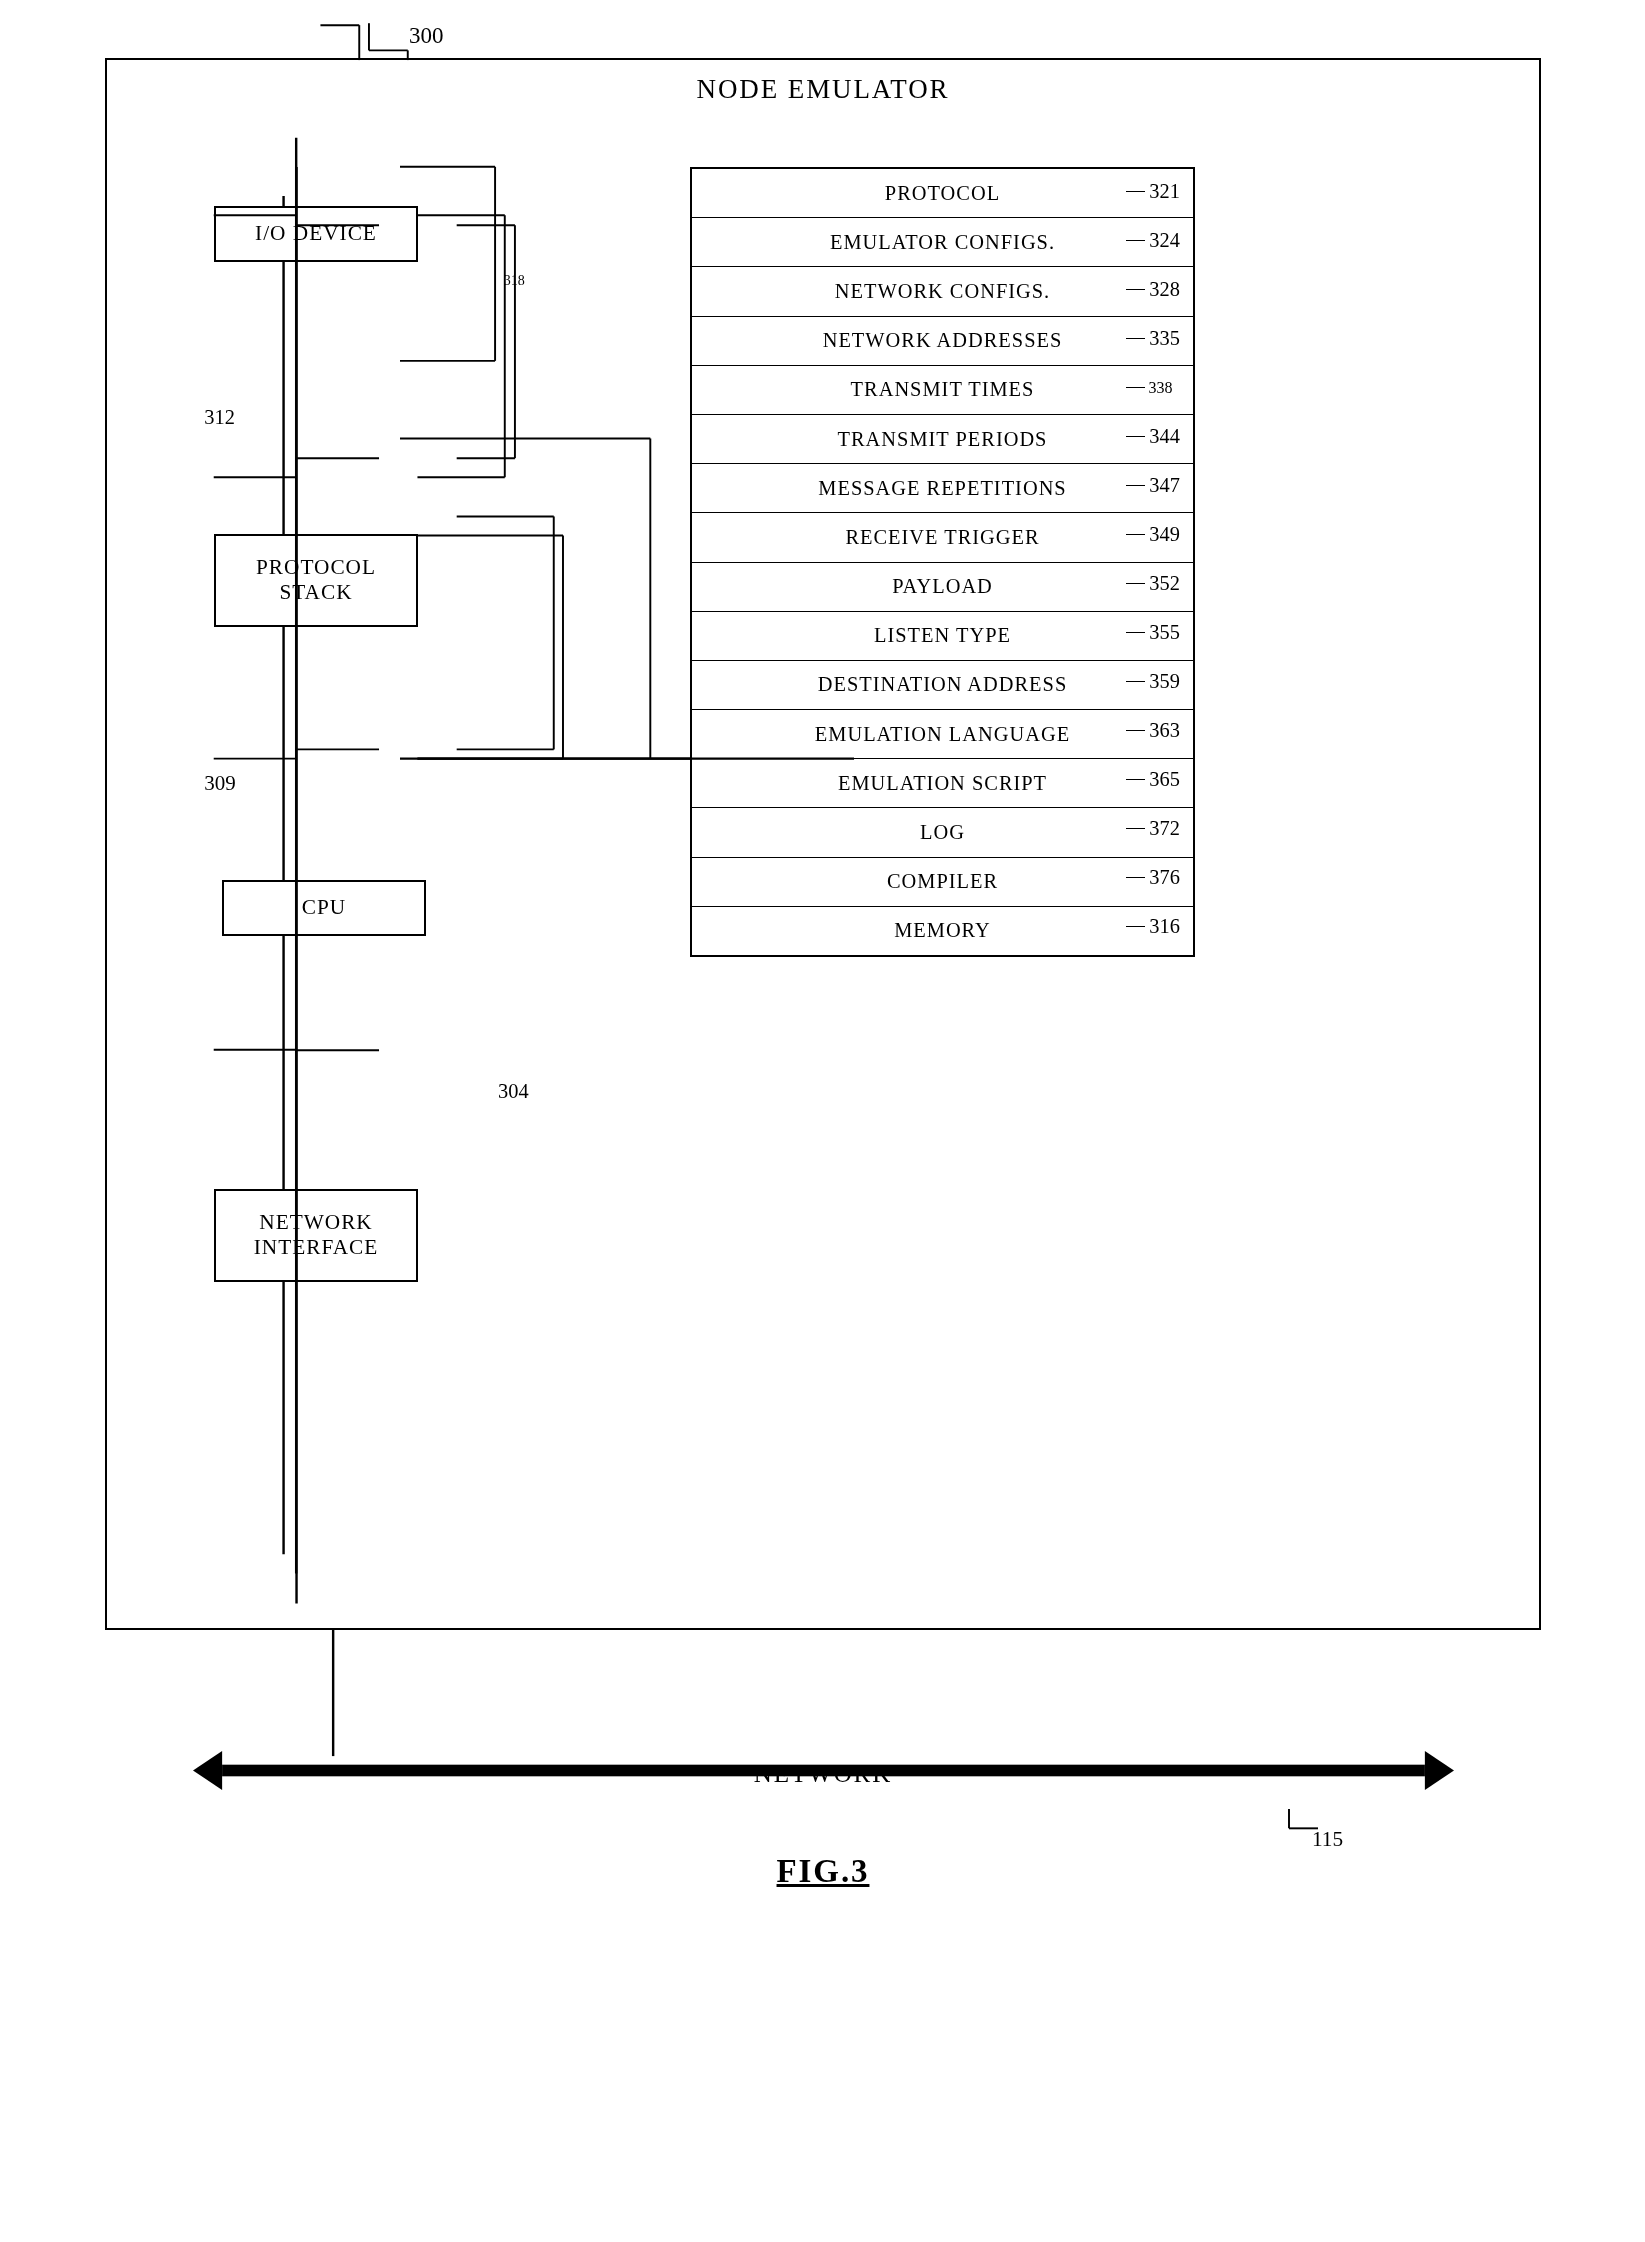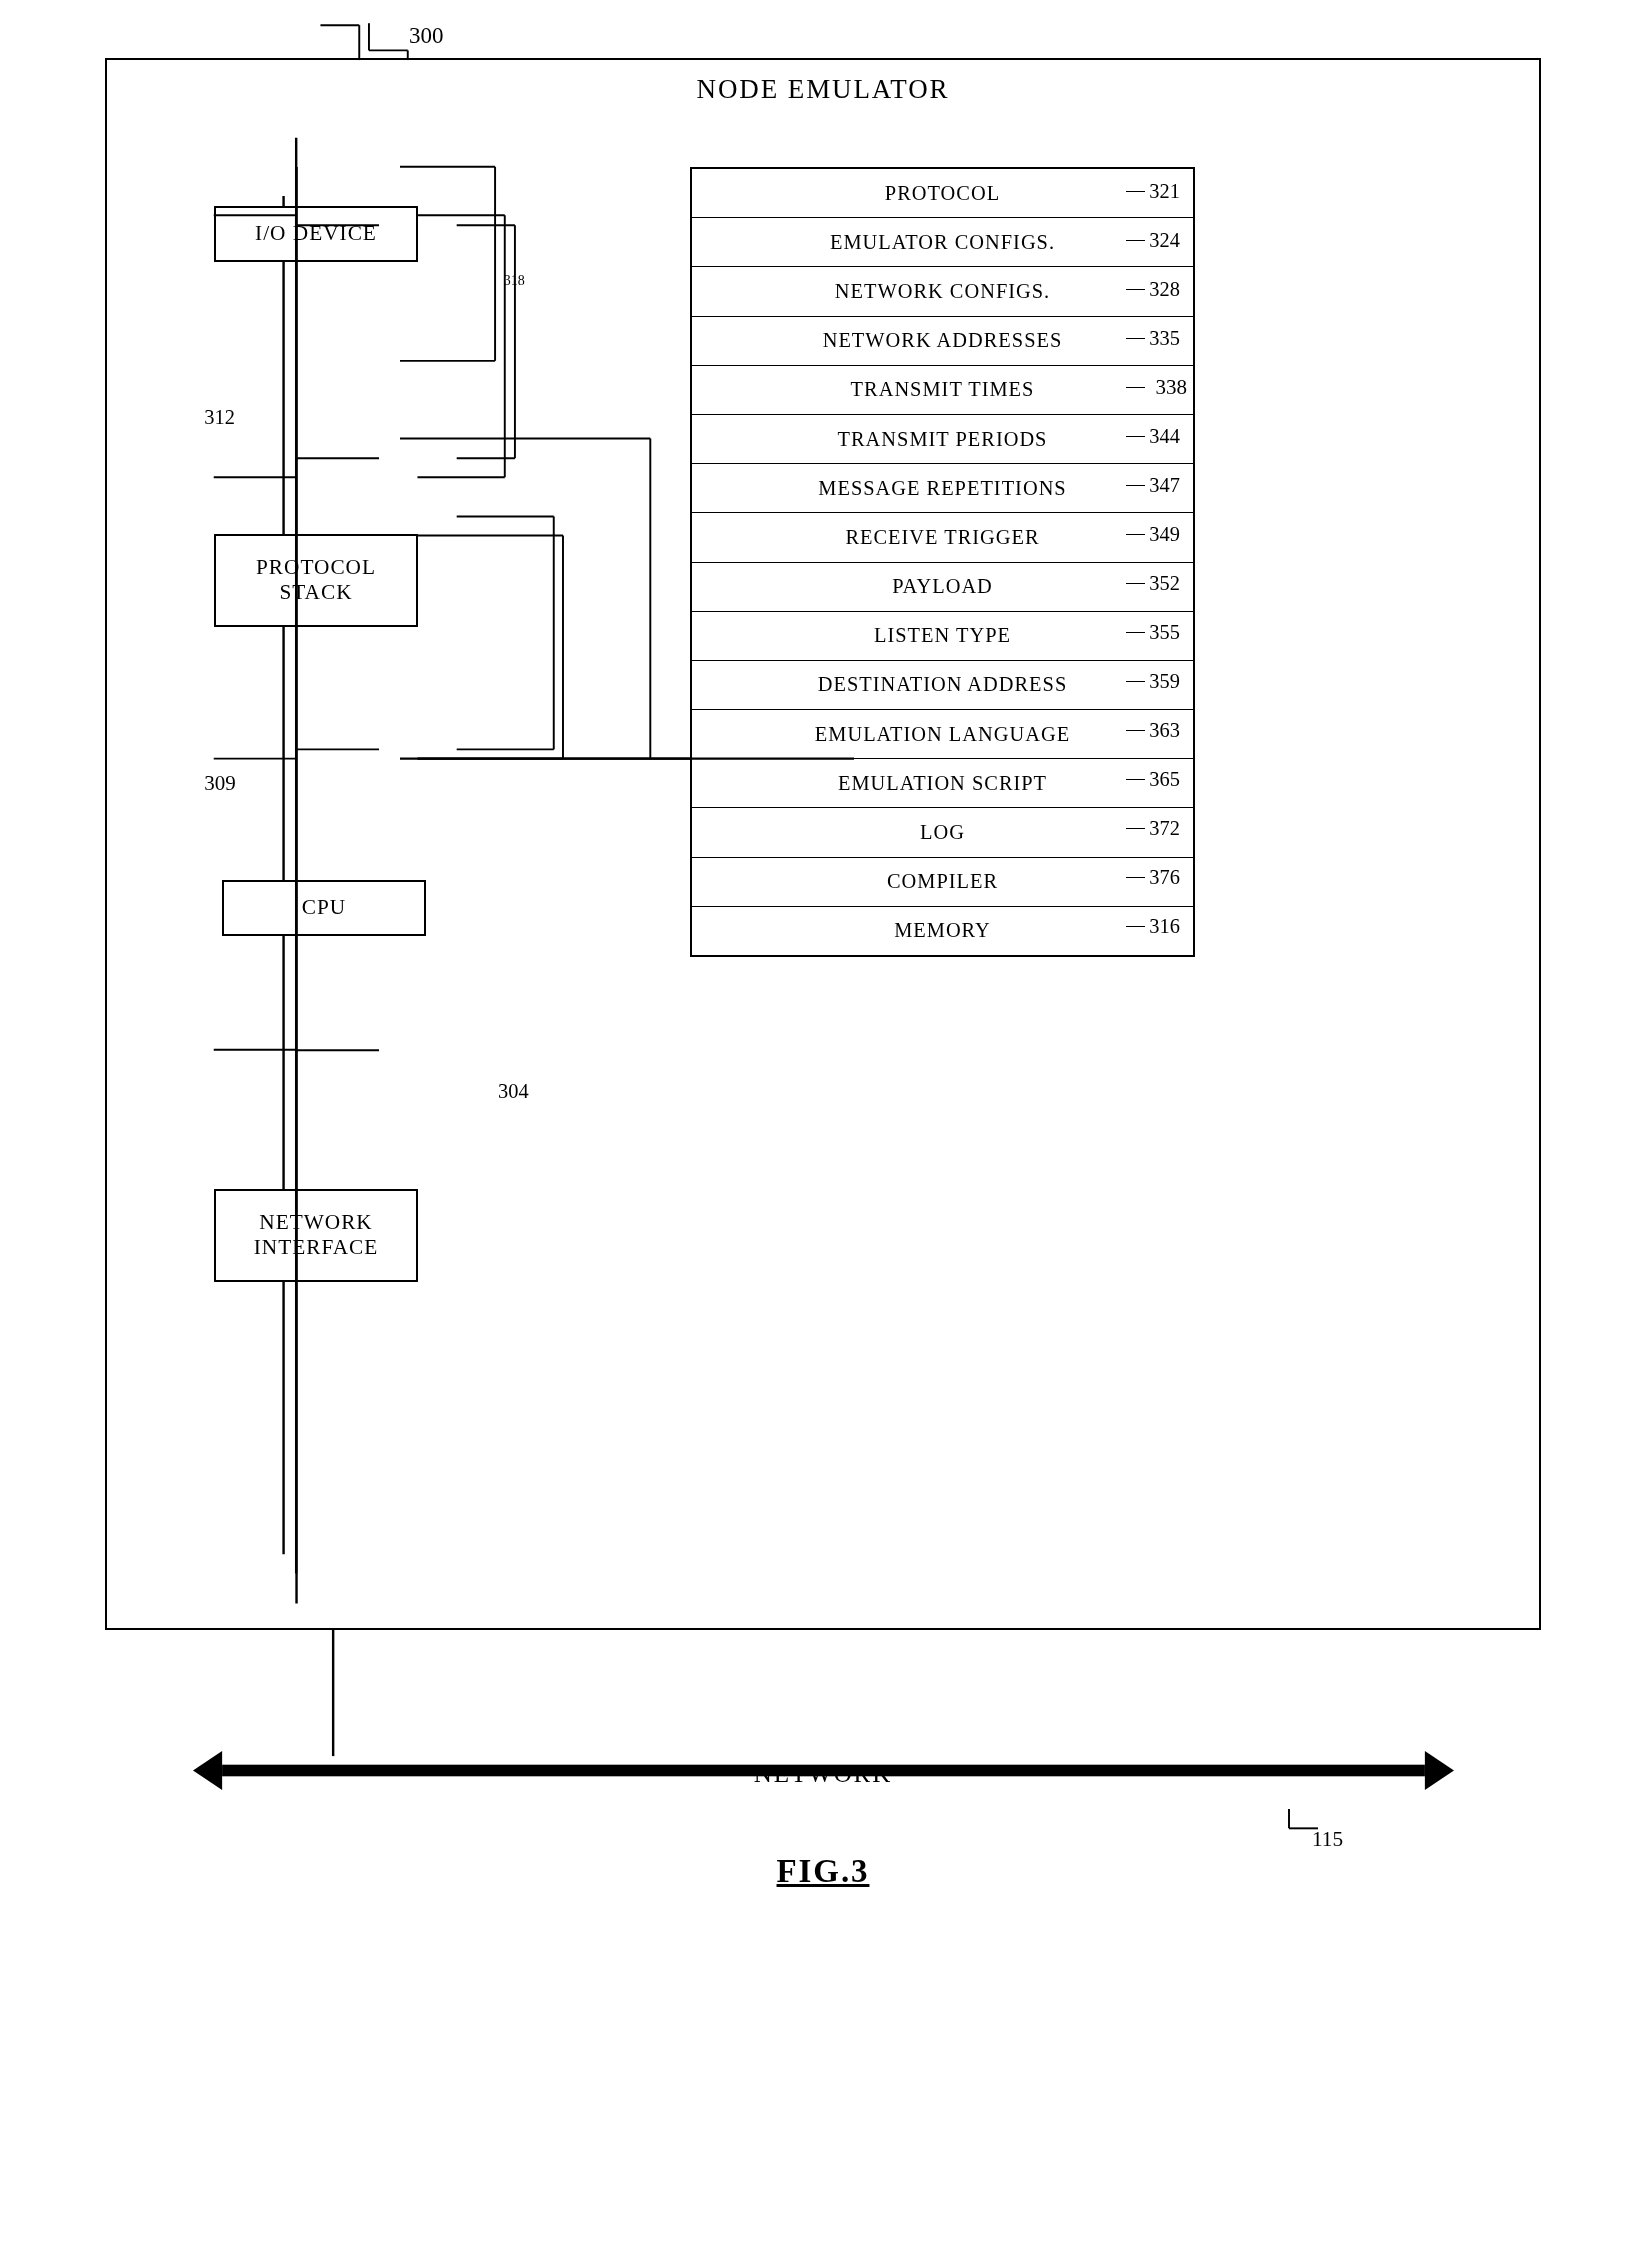--- a/index.html
+++ b/index.html
@@ -279,21 +279,21 @@
               <span>324</span>
             </div>
           <div style="height:49px; display:flex; align-items:center; gap:3.9px; font-size:20.4px;">
               <span style="display:inline-block;width:19.4px;height:1.9px;background:#000;vertical-align:middle;"></span>
               <span>328</span>
             </div>
           <div style="height:49px; display:flex; align-items:center; gap:3.9px; font-size:20.4px;">
               <span style="display:inline-block;width:19.4px;height:1.9px;background:#000;vertical-align:middle;"></span>
               <span>335</span>
             </div>
-          <div style="height:49px; display:flex; align-items:center; gap:10px; font-size:21px;">
+          <div style="height:49px; display:flex; align-items:center; gap:3px; font-size:16px;">
               <span style="display:inline-block;width:19.4px;height:1.9px;background:#000;vertical-align:middle;"></span>
               <span>338</span>
             </div>
           <div style="height:49px; display:flex; align-items:center; gap:3.9px; font-size:20.4px;">
               <span style="display:inline-block;width:19.4px;height:1.9px;background:#000;vertical-align:middle;"></span>
               <span>344</span>
             </div>
           <div style="height:49px; display:flex; align-items:center; gap:3.9px; font-size:20.4px;">
               <span style="display:inline-block;width:19.4px;height:1.9px;background:#000;vertical-align:middle;"></span>
               <span>347</span>

